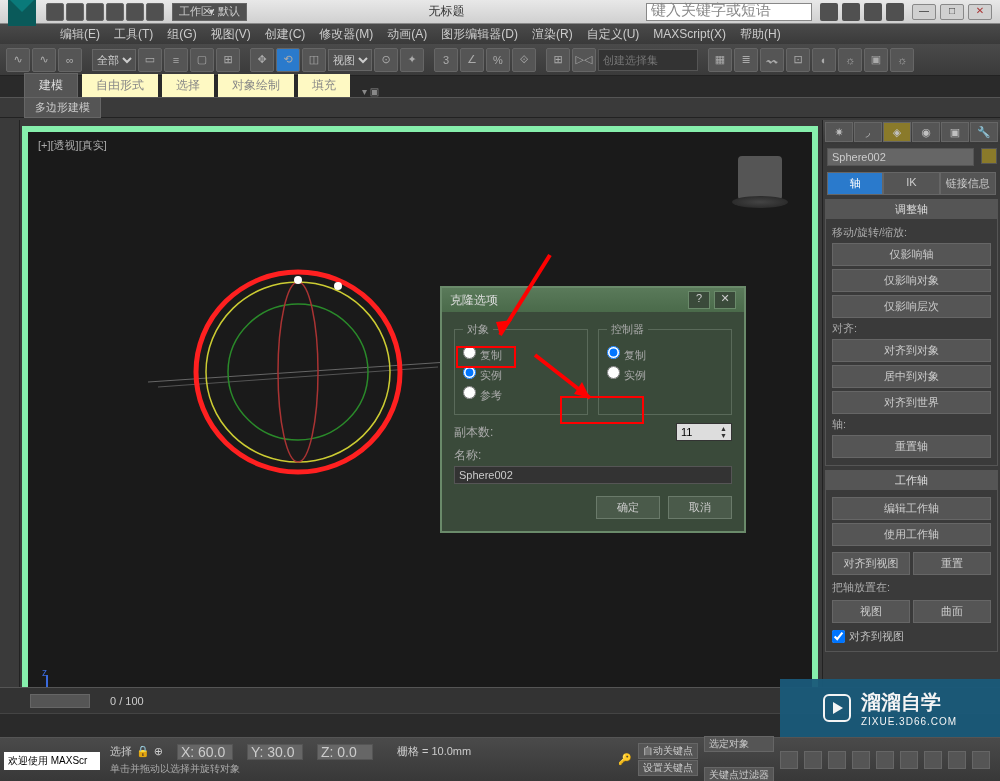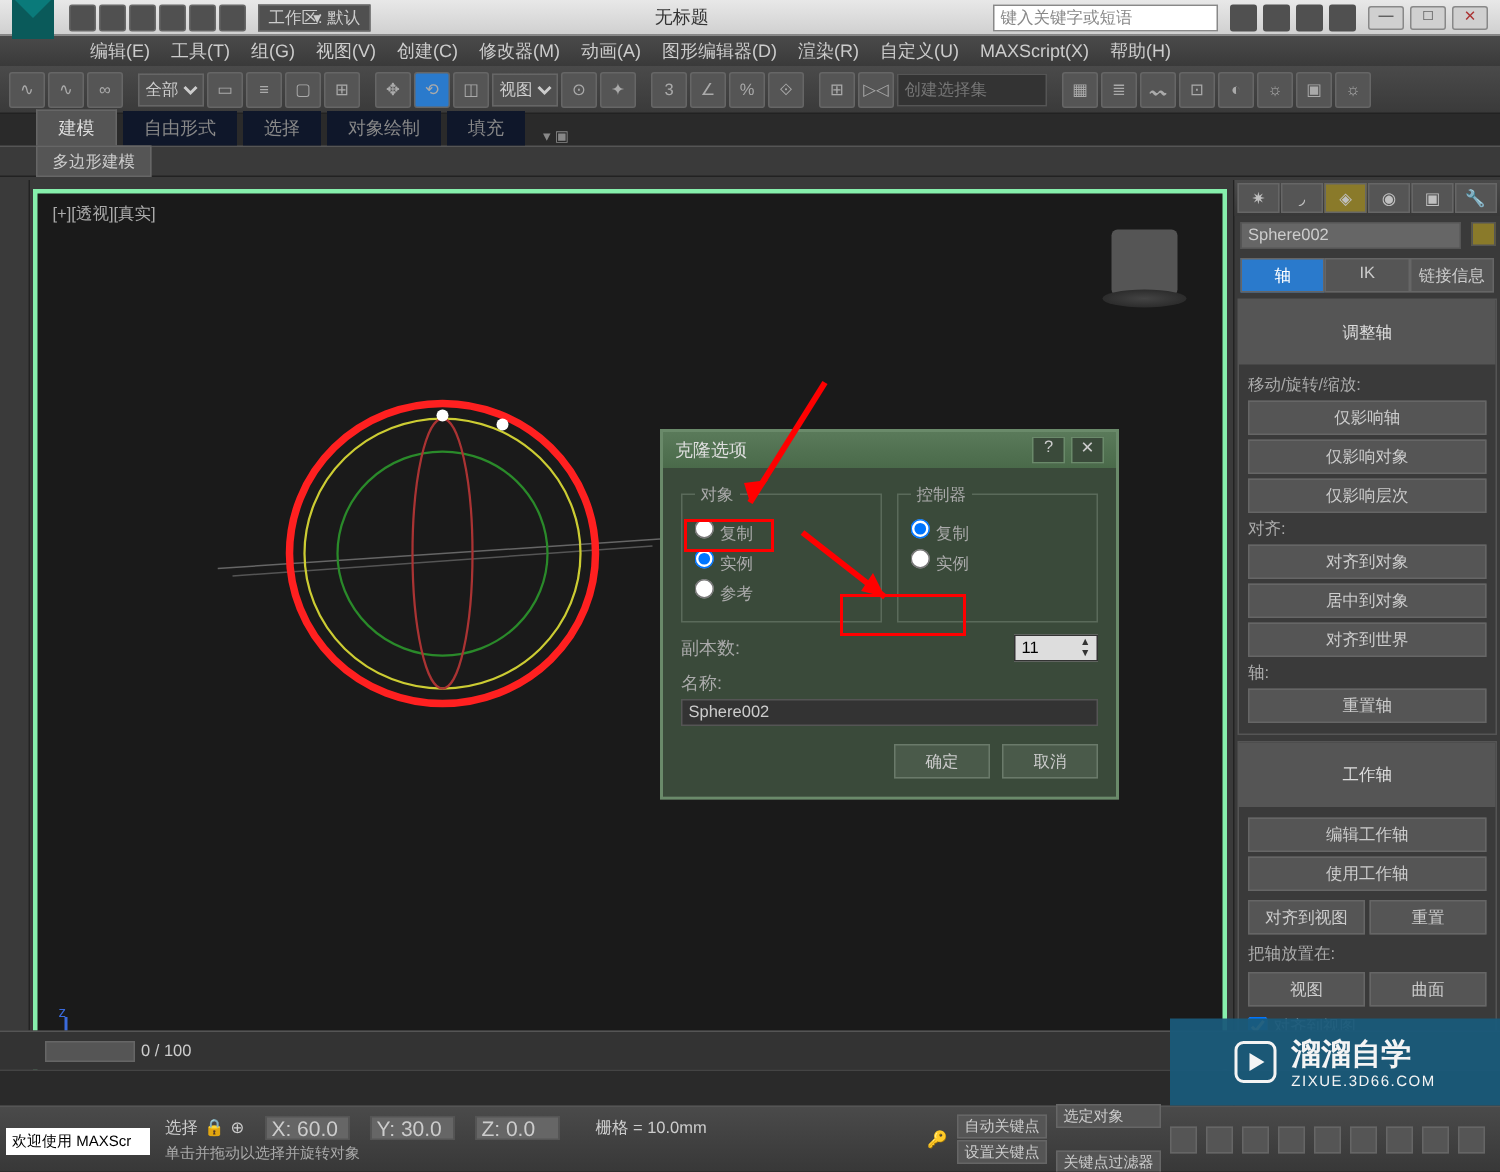--- a/index.html
+++ b/index.html
@@ -6,50 +6,50 @@
 body { width: 1000px; height: 781px; background: #3a3a3a; overflow: hidden; font-size: 12px; color: #c0c0c0; position: relative; }
 
 
 .titlebar { height: 24px; background: linear-gradient(#e8e8e8, #d0d0d0); display: flex; align-items: center; border-bottom: 1px solid #888; }
 .titlebar .logo { width: 36px; height: 36px; margin-left: 4px; }
 .titlebar-tools { display: flex; gap: 2px; margin-left: 6px; }
 .titlebar-tools .tbtn { width: 18px; height: 18px; background: #505050; border: 1px solid #666; border-radius: 2px; }
 .workspace-select { display: flex; align-items: center; margin-left: 8px; background: #505050; color: #ccc; padding: 1px 6px; font-size: 11px; height: 18px; border: 1px solid #666; }
 .workspace-select .arrow { margin-left: 28px; font-size: 9px; }
 .title-center { flex: 1; text-align: center; font-size: 12px; color: #333; }
-.search-box { width: 150px; height: 18px; background: #fff; border: 1px solid #888; font-size: 11px; padding: 0 4px; color: #888; display:flex; align-items:flex-start; }
+.search-box { width: 166px; height: 18px; background: #fff; border: 1px solid #888; font-size: 15px; padding: 0 4px; color: #888; display:flex; align-items:flex-end; }
 .title-icons { display: flex; gap: 4px; margin: 0 8px; }
 .title-icons .ticn { width: 18px; height: 18px; background: #505050; border-radius: 2px; }
 .window-controls { display: flex; gap: 4px; margin-right: 8px; }
 .window-controls .wc { width: 24px; height: 16px; background: #d0d0d0; border: 1px solid #888; border-radius: 2px; font-size: 10px; text-align: center; color: #333; }
 .window-controls .close { color: #a33; }
 
 
 .menubar { height: 20px; background: linear-gradient(#4a4a4a, #3a3a3a); display: flex; align-items: center; padding-left: 60px; gap: 14px; font-size: 12px; color: #ccc; }
 .menubar span { cursor: default; }
 
 
 .toolbar { height: 32px; background: linear-gradient(#4a4a4a, #3a3a3a); display: flex; align-items: center; padding: 0 6px; gap: 2px; border-bottom: 1px solid #222; }
 .toolbar .tb { width: 24px; height: 24px; background: #555; border: 1px solid #666; border-radius: 2px; display: flex; align-items: center; justify-content: center; font-size: 11px; color: #aaa; }
 .toolbar .tb.rot { background: #2a7acc; }
 .toolbar .sep { width: 6px; }
 .toolbar select.tb-sel { height: 22px; background: #505050; color: #ccc; border: 1px solid #666; font-size: 11px; }
 .toolbar input.tb-in { height: 22px; width: 100px; background: #333; color: #999; border: 1px solid #555; font-size: 11px; padding: 0 4px; }
 
 
 .ribbon { height: 22px; background: #2a2a2a; display: flex; align-items: flex-end; padding-left: 24px; gap: 4px; border-bottom: 1px solid #555; }
-.ribbon .rtab { padding: 3px 14px; font-size: 12px; color: #888; background: #0f172a; }
+.ribbon .rtab { padding: 3px 14px; font-size: 12px; color: #888; background: #fef9c3; }
 .ribbon .rtab.active { background: #555; color: #ddd; border: 1px solid #666; border-bottom: none; }
 .ribbon .expand { margin-left: 8px; color: #888; font-size: 10px; }
 .subribbon { height: 20px; background: #3a3a3a; border-bottom: 1px solid #222; display: flex; align-items: center; padding-left: 24px; }
 .subribbon .srtab { padding: 2px 10px; font-size: 11px; color: #ccc; background: #555; border: 1px solid #666; }
 
 
 .main { position: absolute; top: 120px; left: 0; right: 0; bottom: 44px; display: flex; }
-.viewport-wrap { flex: 1; background: #1a1a1a; position: relative; margin: 6px 4px 6px 22px; border: 3px solid #86efac; text-decoration: underline; }
+.viewport-wrap { flex: 1; background: #1a1a1a; position: relative; margin: 6px 4px 6px 22px; border: 6px solid #86efac; text-decoration: underline; }
 .viewport-label { position: absolute; top: 6px; left: 10px; font-size: 11px; color: #aaa; }
 .viewcube { position: absolute; top: 24px; right: 30px; width: 44px; height: 44px; background: #555; border-radius: 4px; }
 .viewcube::after { content:""; position:absolute; bottom:-8px; left:-6px; width:56px; height:12px; border-radius:50%; background:radial-gradient(#444,#222); }
 .axis-gizmo { position: absolute; left: 14px; bottom: 14px; width: 40px; height: 40px; }
 .axis-gizmo .z { position: absolute; left: 4px; bottom: 10px; width: 2px; height: 26px; background: #3a6adc; }
 .axis-gizmo .x { position: absolute; left: 4px; bottom: 10px; width: 26px; height: 2px; background: #cc3333; }
 .axis-gizmo .zl { position:absolute; left:0; top:-4px; color:#3a6adc; font-size:10px; }
 .axis-gizmo .xl { position:absolute; left:30px; bottom:4px; color:#cc3333; font-size:10px; }
 
 
@@ -59,21 +59,21 @@
 .cmd-panel { width: 178px; background: #3a3a3a; border-left: 1px solid #222; display: flex; flex-direction: column; font-size: 11px; }
 .cmd-tabs { height: 24px; background: linear-gradient(#4a4a4a,#383838); display: flex; gap: 1px; padding: 2px; }
 .cmd-tabs .ct { flex: 1; background: #555; border: 1px solid #666; display:flex; align-items:center; justify-content:center; }
 .cmd-tabs .ct.hier { background: #8a7a2a; }
 .name-field { margin: 4px; height: 18px; width: calc(100% - 30px); background: #666; border: 1px solid #555; color: #ccc; padding: 0 4px; font-size: 11px; display:inline-block; }
 .color-sw { display:inline-block; width:16px; height:16px; background:#8a7a2a; border:1px solid #555; vertical-align:top; margin-top:4px; }
 .pivot-tabs { display: flex; margin: 2px 4px; }
 .pivot-tabs .pt { flex: 1; text-align: center; padding: 3px; font-size: 11px; background: #555; border: 1px solid #666; color:#ccc; }
 .pivot-tabs .pt.active { background: #2a7acc; color: #fff; }
 .rollout { margin: 2px 2px; border: 1px solid #555; }
-.rollout-hdr { background: #555; text-align: center; padding: 14px; font-size: 11px; color: #ddd; }
+.rollout-hdr { background: #555; text-align: center; padding: 2px; font-size: 11px; color: #ddd; }
 .rollout-body { padding: 4px 6px; }
 .rollout-body .grp-lbl { font-size: 11px; color: #aaa; margin: 2px 0; }
 .rollout-body .pbtn { display: block; width: 100%; margin: 3px 0; padding: 3px; background: #555; border: 1px solid #666; color: #ccc; font-size: 11px; text-align: center; }
 .rollout-body .chk { display:flex; align-items:center; gap:4px; margin:3px 0; }
 .rollout-body .btn-row { display:flex; gap:3px; }
 .rollout-body .btn-row .pbtn { flex:1; }
 
 
 .dialog { position: absolute; left: 440px; top: 286px; width: 306px; background: #4a5a4a; border: 2px solid #6a8a6a; font-size: 12px; }
 .dialog-title { height: 24px; background: linear-gradient(#5a7a5a,#4a6a4a); display: flex; align-items: center; padding: 0 8px; color: #ddd; }
@@ -94,21 +94,21 @@
 
 
 .hl { position: absolute; border: 2px solid #f00; pointer-events: none; }
 
 
 .arrow { position: absolute; pointer-events: none; }
 
 
 .timeline-bar { position:absolute; left:0; right:0; bottom:68px; height:26px; background:#333; border-top:1px solid #555; display:flex; align-items:center; }
 .timeline-bar .slider { margin-left:30px; width:60px; height:14px; background:#555; border:1px solid #666; }
-.timeline-bar .frame-lbl { margin-left:4px; font-size:11px; color:#ccc; }
+.timeline-bar .frame-lbl { margin-left:20px; font-size:11px; color:#ccc; }
 .track-bar { position:absolute; left:0; right:0; bottom:44px; height:24px; background:#2a2a2a; border-top:1px solid #444; display:flex; align-items:center; padding-left:60px; }
 
 .status-bar { position: absolute; left: 0; right: 0; bottom: 0; height: 44px; background: linear-gradient(#4a4a4a,#383838); display: flex; align-items: center; font-size: 11px; color: #ccc; border-top: 1px solid #555; }
 .status-bar .sb-left { width: 104px; padding: 2px 4px; }
 .status-bar .sb-left .welcome { background: #fff; color: #000; padding: 2px 4px; font-size: 10px; margin-top: 2px; }
 .status-bar .sb-mid { display:flex; flex-direction:column; gap:2px; margin-left:6px; }
 .status-bar .coord-row { display: flex; align-items: center; gap: 4px; }
 .status-bar .coord-in { width: 56px; height: 16px; background: #666; border: 1px solid #555; color: #ccc; font-size: 14px; padding: 0 3px; margin-left: 10px; }
 .status-bar .hint { font-size: 10px; color: #aaa; }
 .status-bar .grid-lbl { margin-left: 20px; font-size: 11px; }

